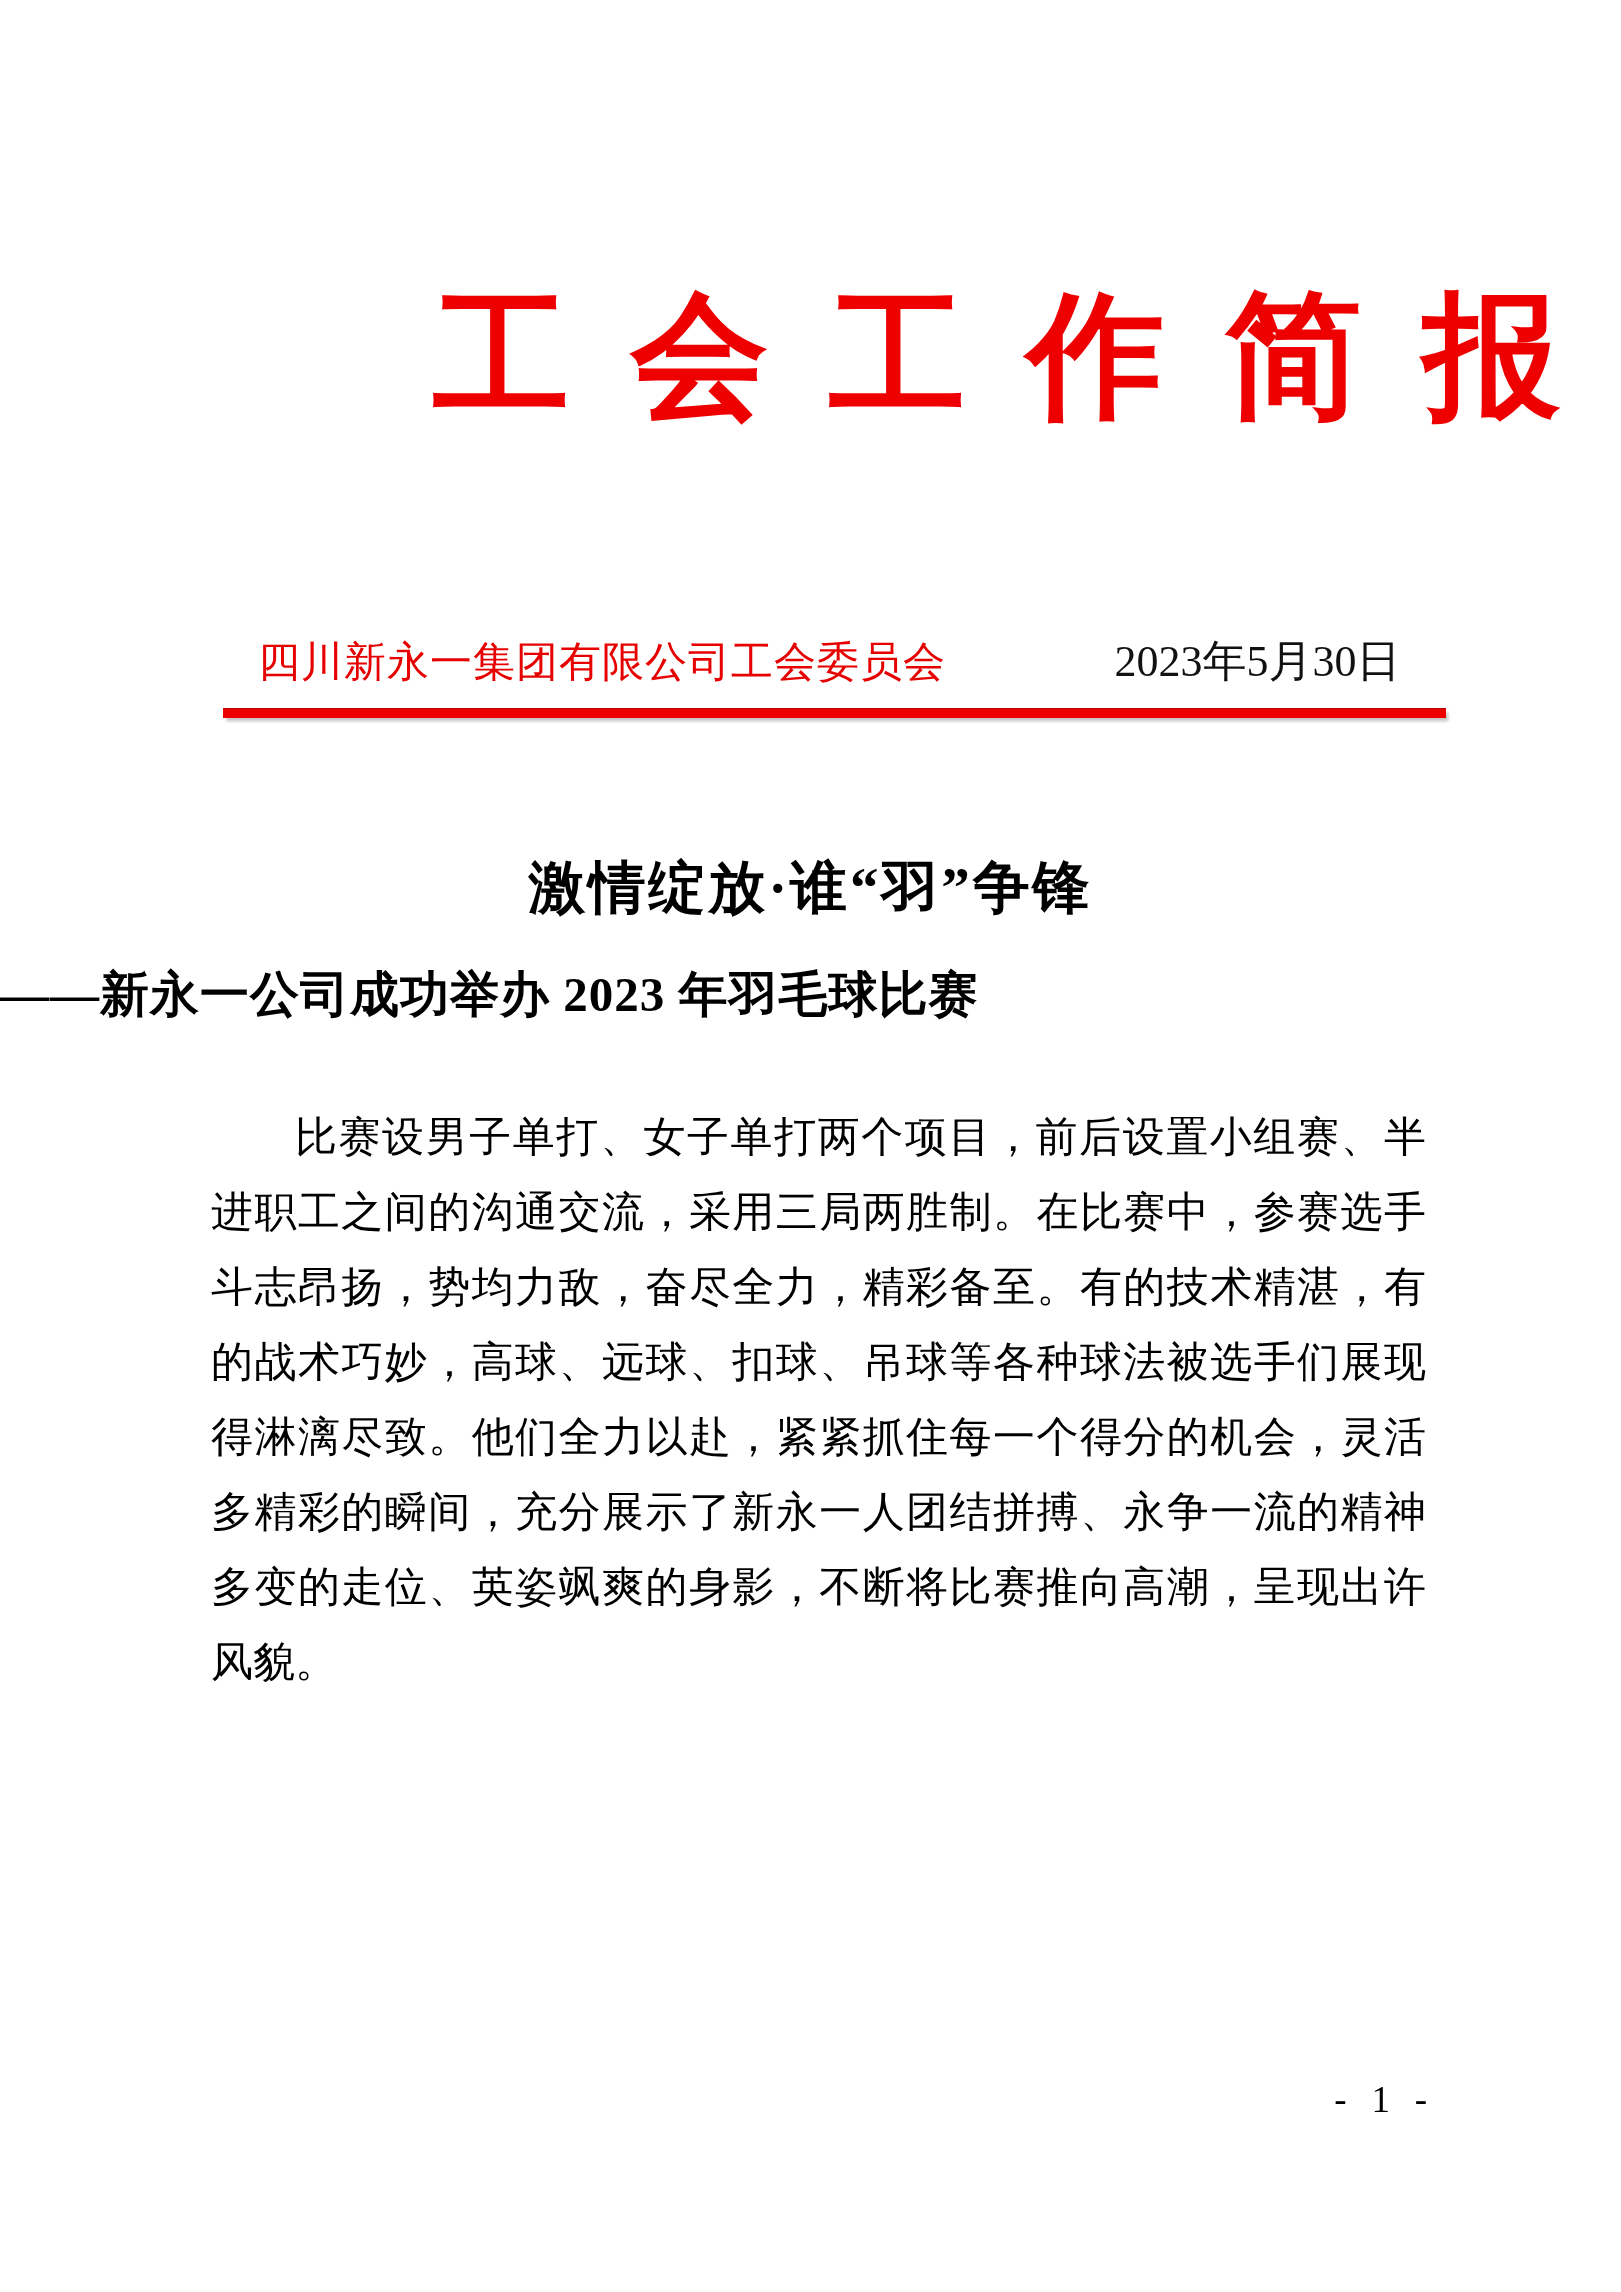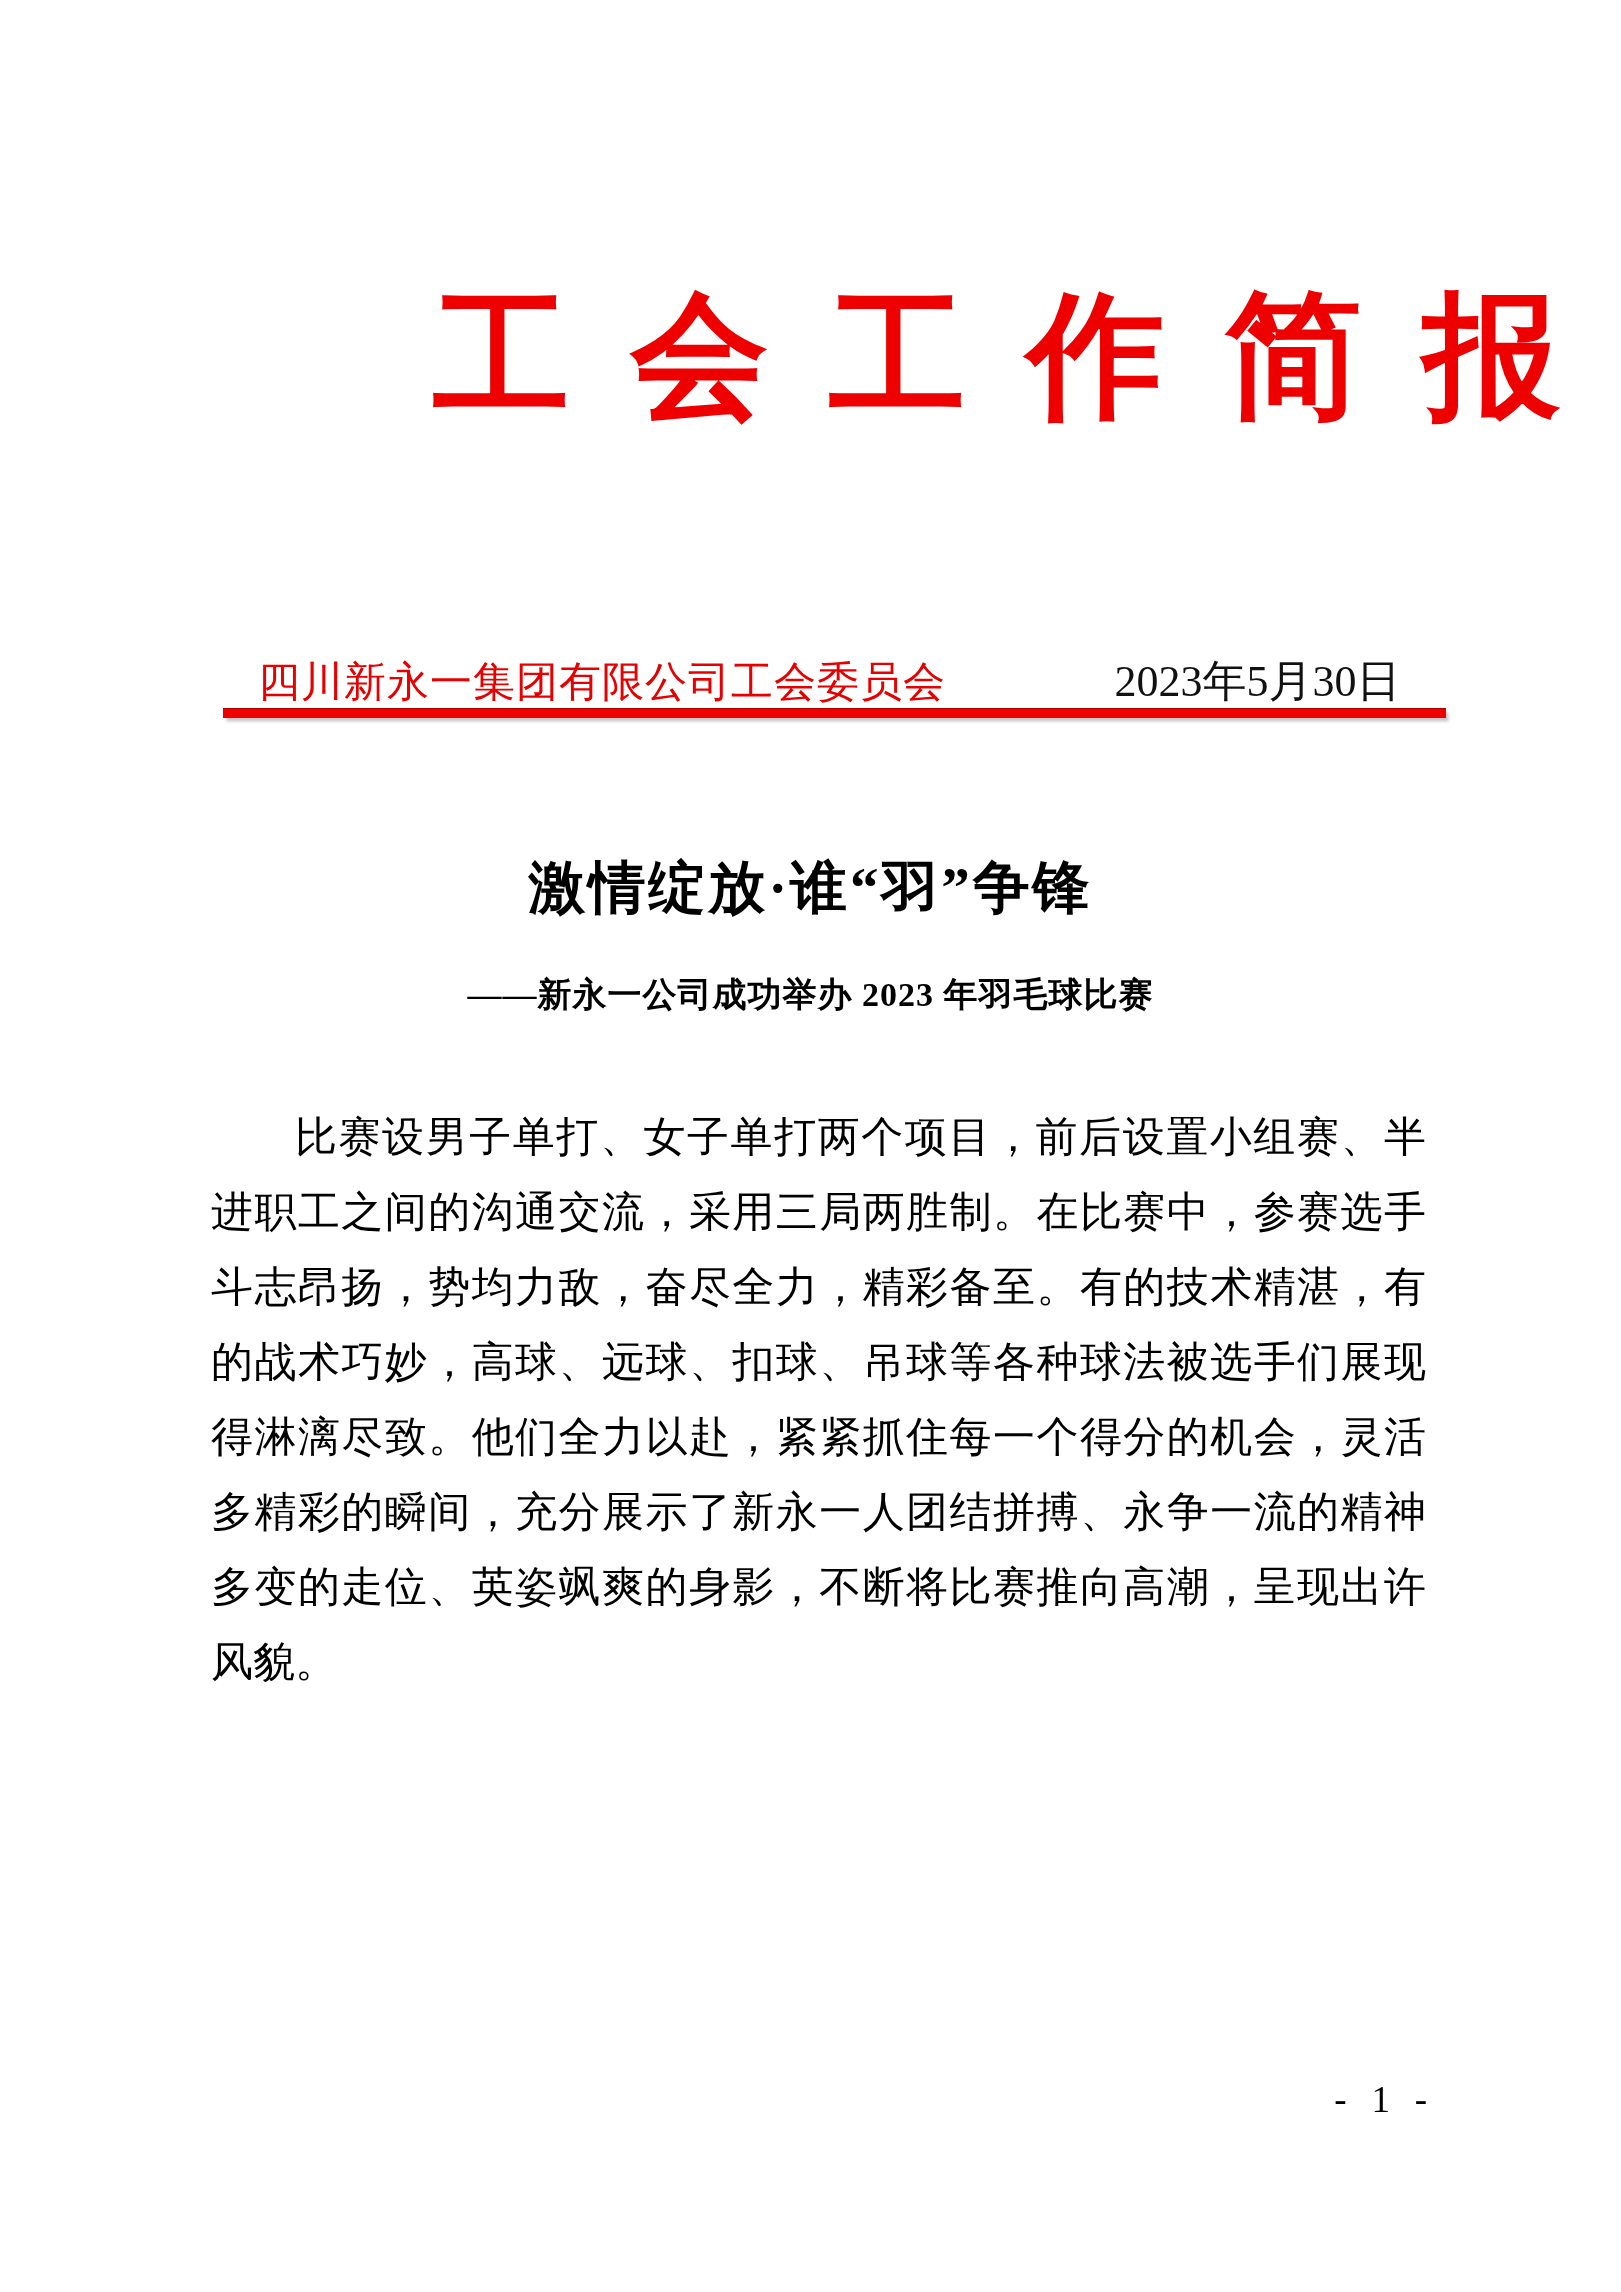--- a/index.html
+++ b/index.html
@@ -42,21 +42,21 @@
     width: 100%;
     text-align: center;
     font-size: 43px;
     line-height: 57px;
     color: #000;
   }
 
   
   .meta-row {
     position: absolute;
-    top: 652px;
+    top: 632px;
     left: 211px;
     width: 1215px;
     display: flex;
     justify-content: space-between;
     align-items: baseline;
   }
   .org-name {
     margin-left: 47px;
     font-size: 42px;
     line-height: 59px;
@@ -93,22 +93,22 @@
     line-height: 73px;
     font-weight: bold;
     color: #000;
     letter-spacing: 2.9px;
   }
   .article-subtitle {
     position: absolute;
     top: 963px;
     left: 0;
     width: 100%;
-    text-align: center;
-    font-size: 34px;
+    text-align: left;
+    font-size: 49px;
     line-height: 63px;
     font-weight: bold;
     color: #000;
     letter-spacing: 1px;
   }
 
   
   .article-body {
     position: absolute;
     top: 1100px;

